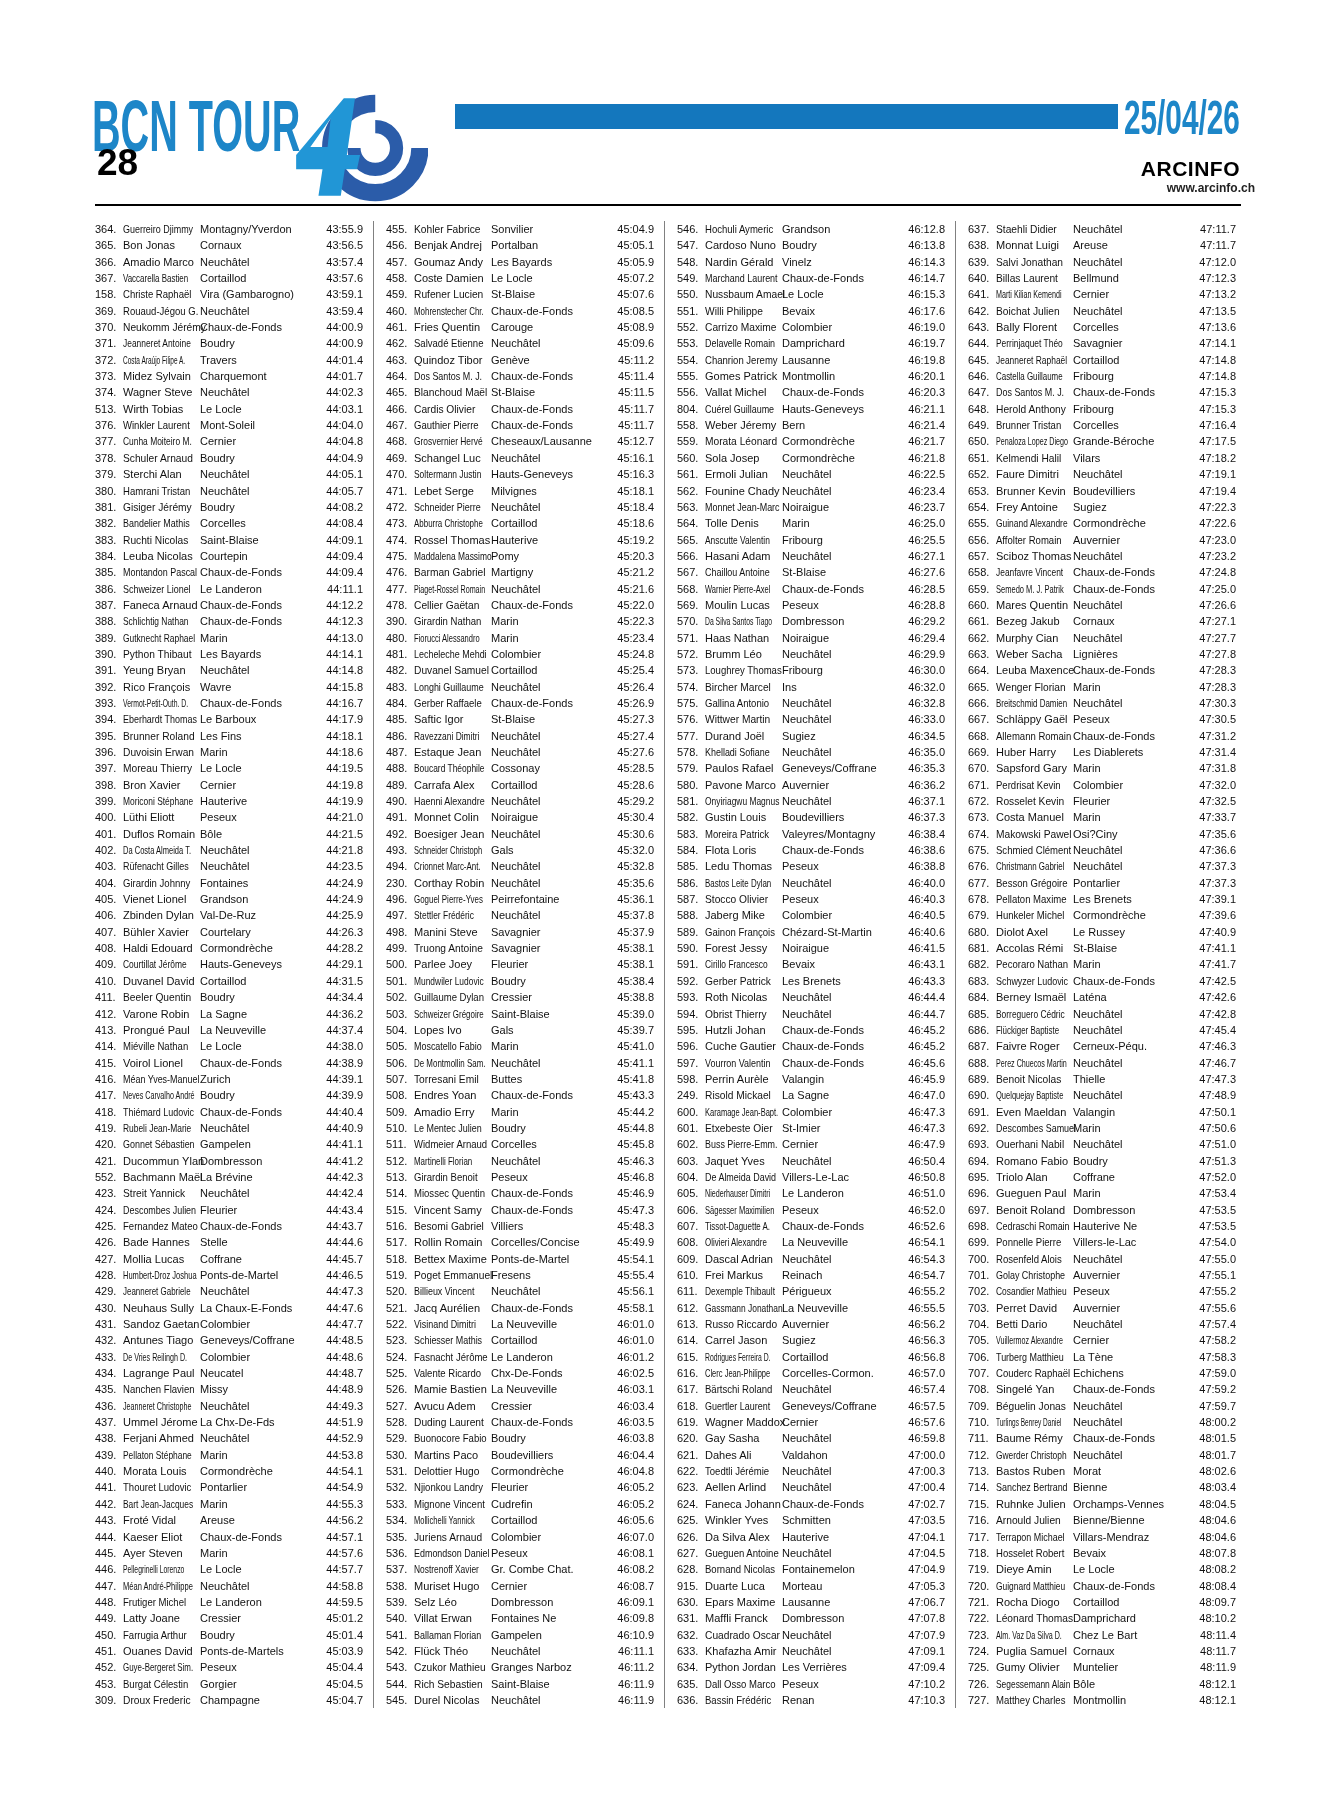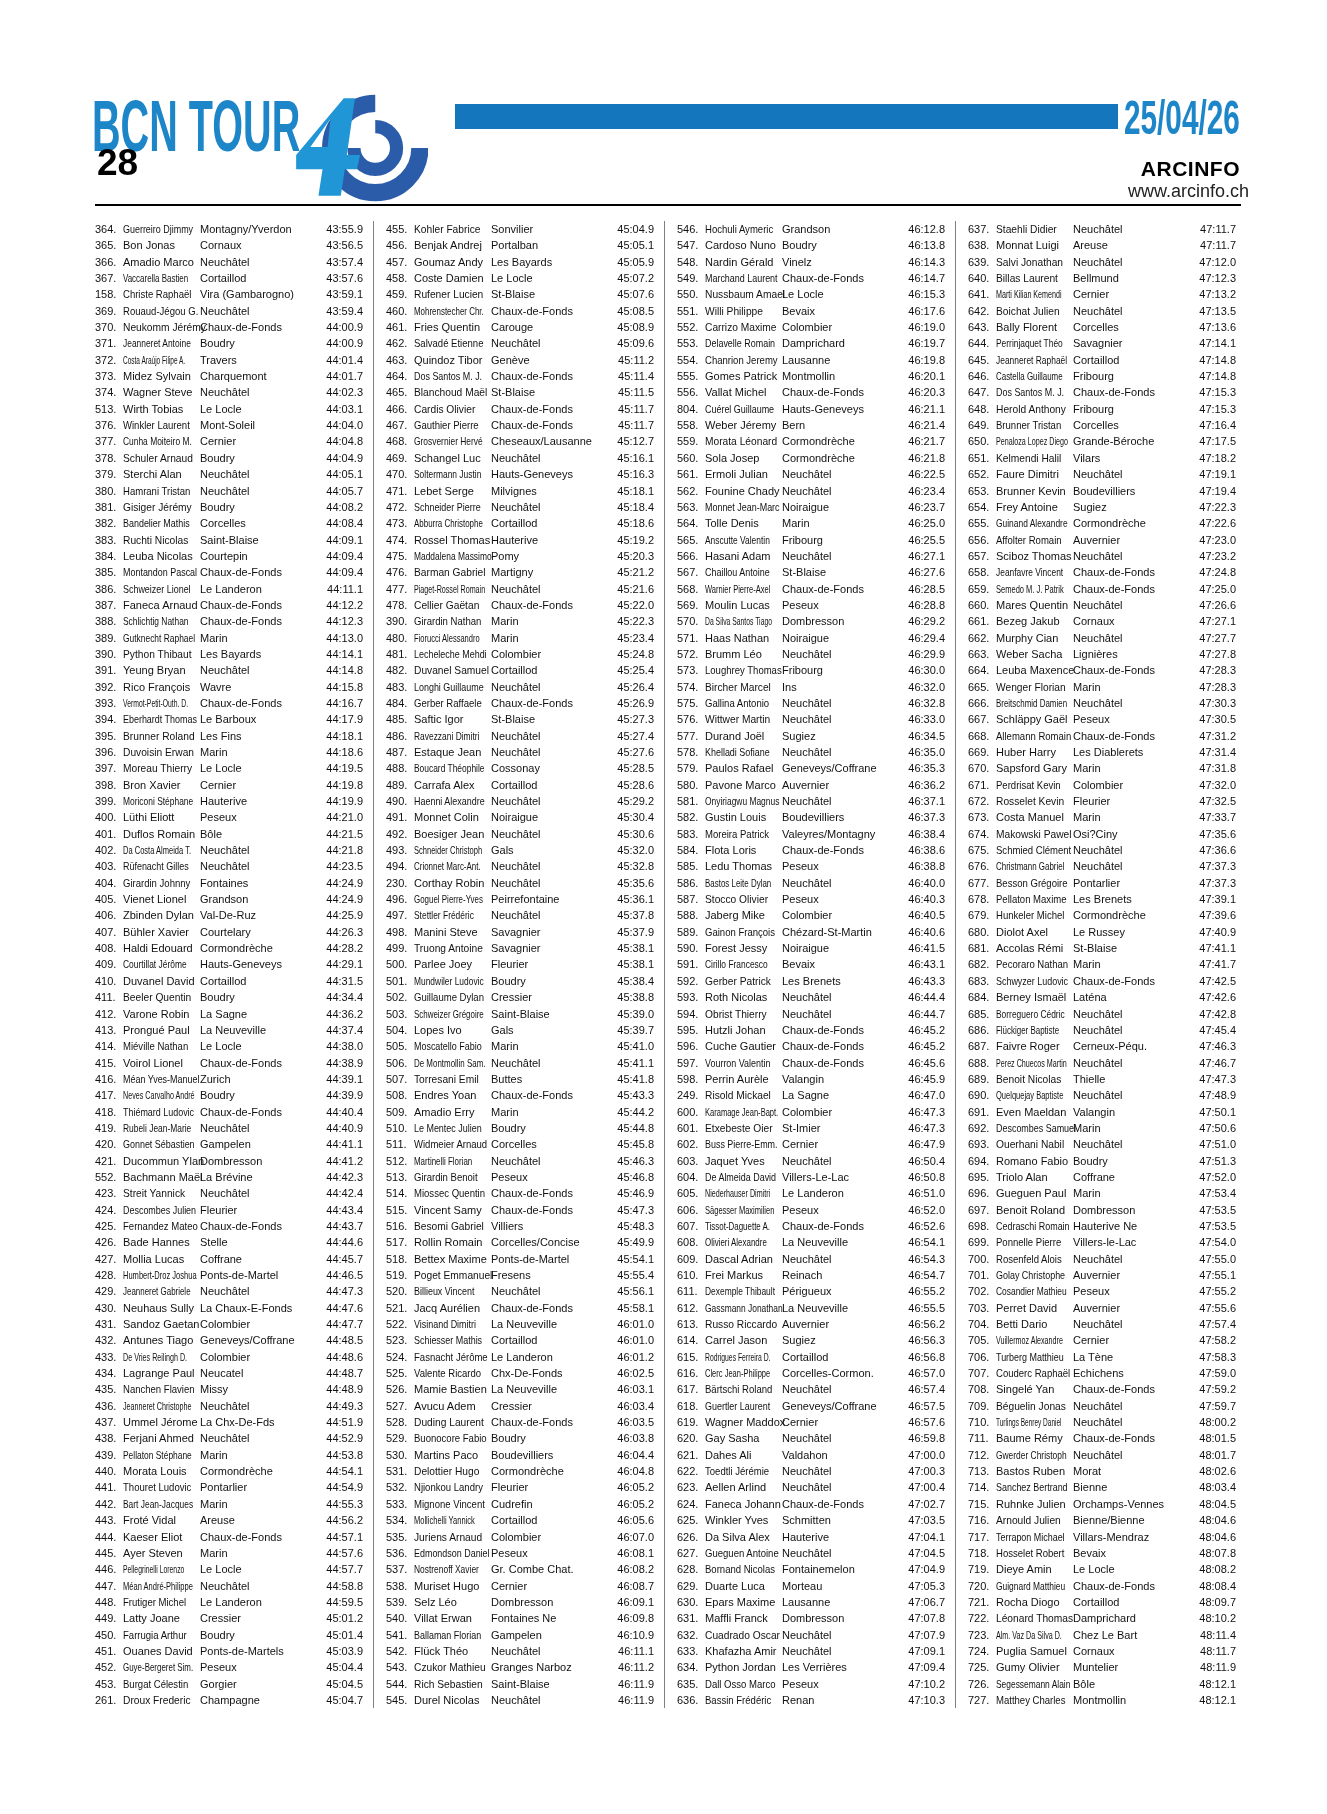--- a/index.html
+++ b/index.html
@@ -11,21 +11,21 @@
             color:var(--brand-blue);transform:scaleX(.55);transform-origin:0 0;
             white-space:nowrap;line-height:1;}
   .pageno{position:absolute;left:97px;top:144px;font-size:37px;font-weight:bold;color:#000;line-height:1;}
   .logo{position:absolute;left:286px;top:94px;width:142px;height:108px;}
   .bar{position:absolute;left:455px;top:104px;width:663px;height:25px;background:var(--bar-blue);}
   .date{position:absolute;right:87px;top:94px;font-size:48px;font-weight:bold;
         color:var(--brand-blue);transform:scaleX(.62);transform-origin:100% 0;
         white-space:nowrap;line-height:1;}
   .brand{position:absolute;right:87px;top:158px;font-size:21px;font-weight:bold;
          letter-spacing:.5px;color:#000;line-height:1;}
-  .site{position:absolute;right:78px;top:182px;font-size:18px;color:#222;line-height:1;}
+  .site{position:absolute;right:72px;top:182px;font-size:12px;color:#222;line-height:1;font-weight:bold;}
   .rule{position:absolute;left:95px;right:86px;top:204px;height:2px;background:#000;}
 
   
   .results{position:absolute;left:95px;top:221px;display:flex;align-items:flex-start;}
   .col{width:268px;padding-right:10px;}
   .col + .col{border-left:1px solid var(--divider-gray);padding-left:12px;}
   .row{display:flex;height:16.35px;line-height:16.4px;font-size:11px;white-space:nowrap;}
   .c{display:block;transform-origin:0 50%;}
   .c-rank{width:28px;flex:none;}
   .c-name{width:77px;flex:none;overflow:visible;}
@@ -589,21 +589,21 @@
           <span class="c c-city">Peseux</span>
           <span class="c c-time">45:04.4</span>
         </div>
         <div class="row">
           <span class="c c-rank">453.</span>
           <span class="c c-name" style="transform: scaleX(0.867);">Burgat Célestin</span>
           <span class="c c-city">Gorgier</span>
           <span class="c c-time">45:04.5</span>
         </div>
         <div class="row">
-          <span class="c c-rank">261.</span>
+          <span class="c c-rank">309.</span>
           <span class="c c-name" style="transform: scaleX(0.929);">Droux Frederic</span>
           <span class="c c-city">Champagne</span>
           <span class="c c-time">45:04.7</span>
         </div>
       </div>
       <div class="col">
         <div class="row">
           <span class="c c-rank">455.</span>
           <span class="c c-name" style="transform: scaleX(0.929);">Kohler Fabrice</span>
           <span class="c c-city">Sonvilier</span>
@@ -1643,21 +1643,21 @@
           <span class="c c-city">Neuchâtel</span>
           <span class="c c-time">47:04.5</span>
         </div>
         <div class="row">
           <span class="c c-rank">628.</span>
           <span class="c c-name" style="transform: scaleX(0.867);">Bornand Nicolas</span>
           <span class="c c-city">Fontainemelon</span>
           <span class="c c-time">47:04.9</span>
         </div>
         <div class="row">
-          <span class="c c-rank">629.</span>
+          <span class="c c-rank">915.</span>
           <span class="c c-name">Duarte Luca</span>
           <span class="c c-city">Morteau</span>
           <span class="c c-time">47:05.3</span>
         </div>
         <div class="row">
           <span class="c c-rank">630.</span>
           <span class="c c-name">Epars Maxime</span>
           <span class="c c-city">Lausanne</span>
           <span class="c c-time">47:06.7</span>
         </div>

